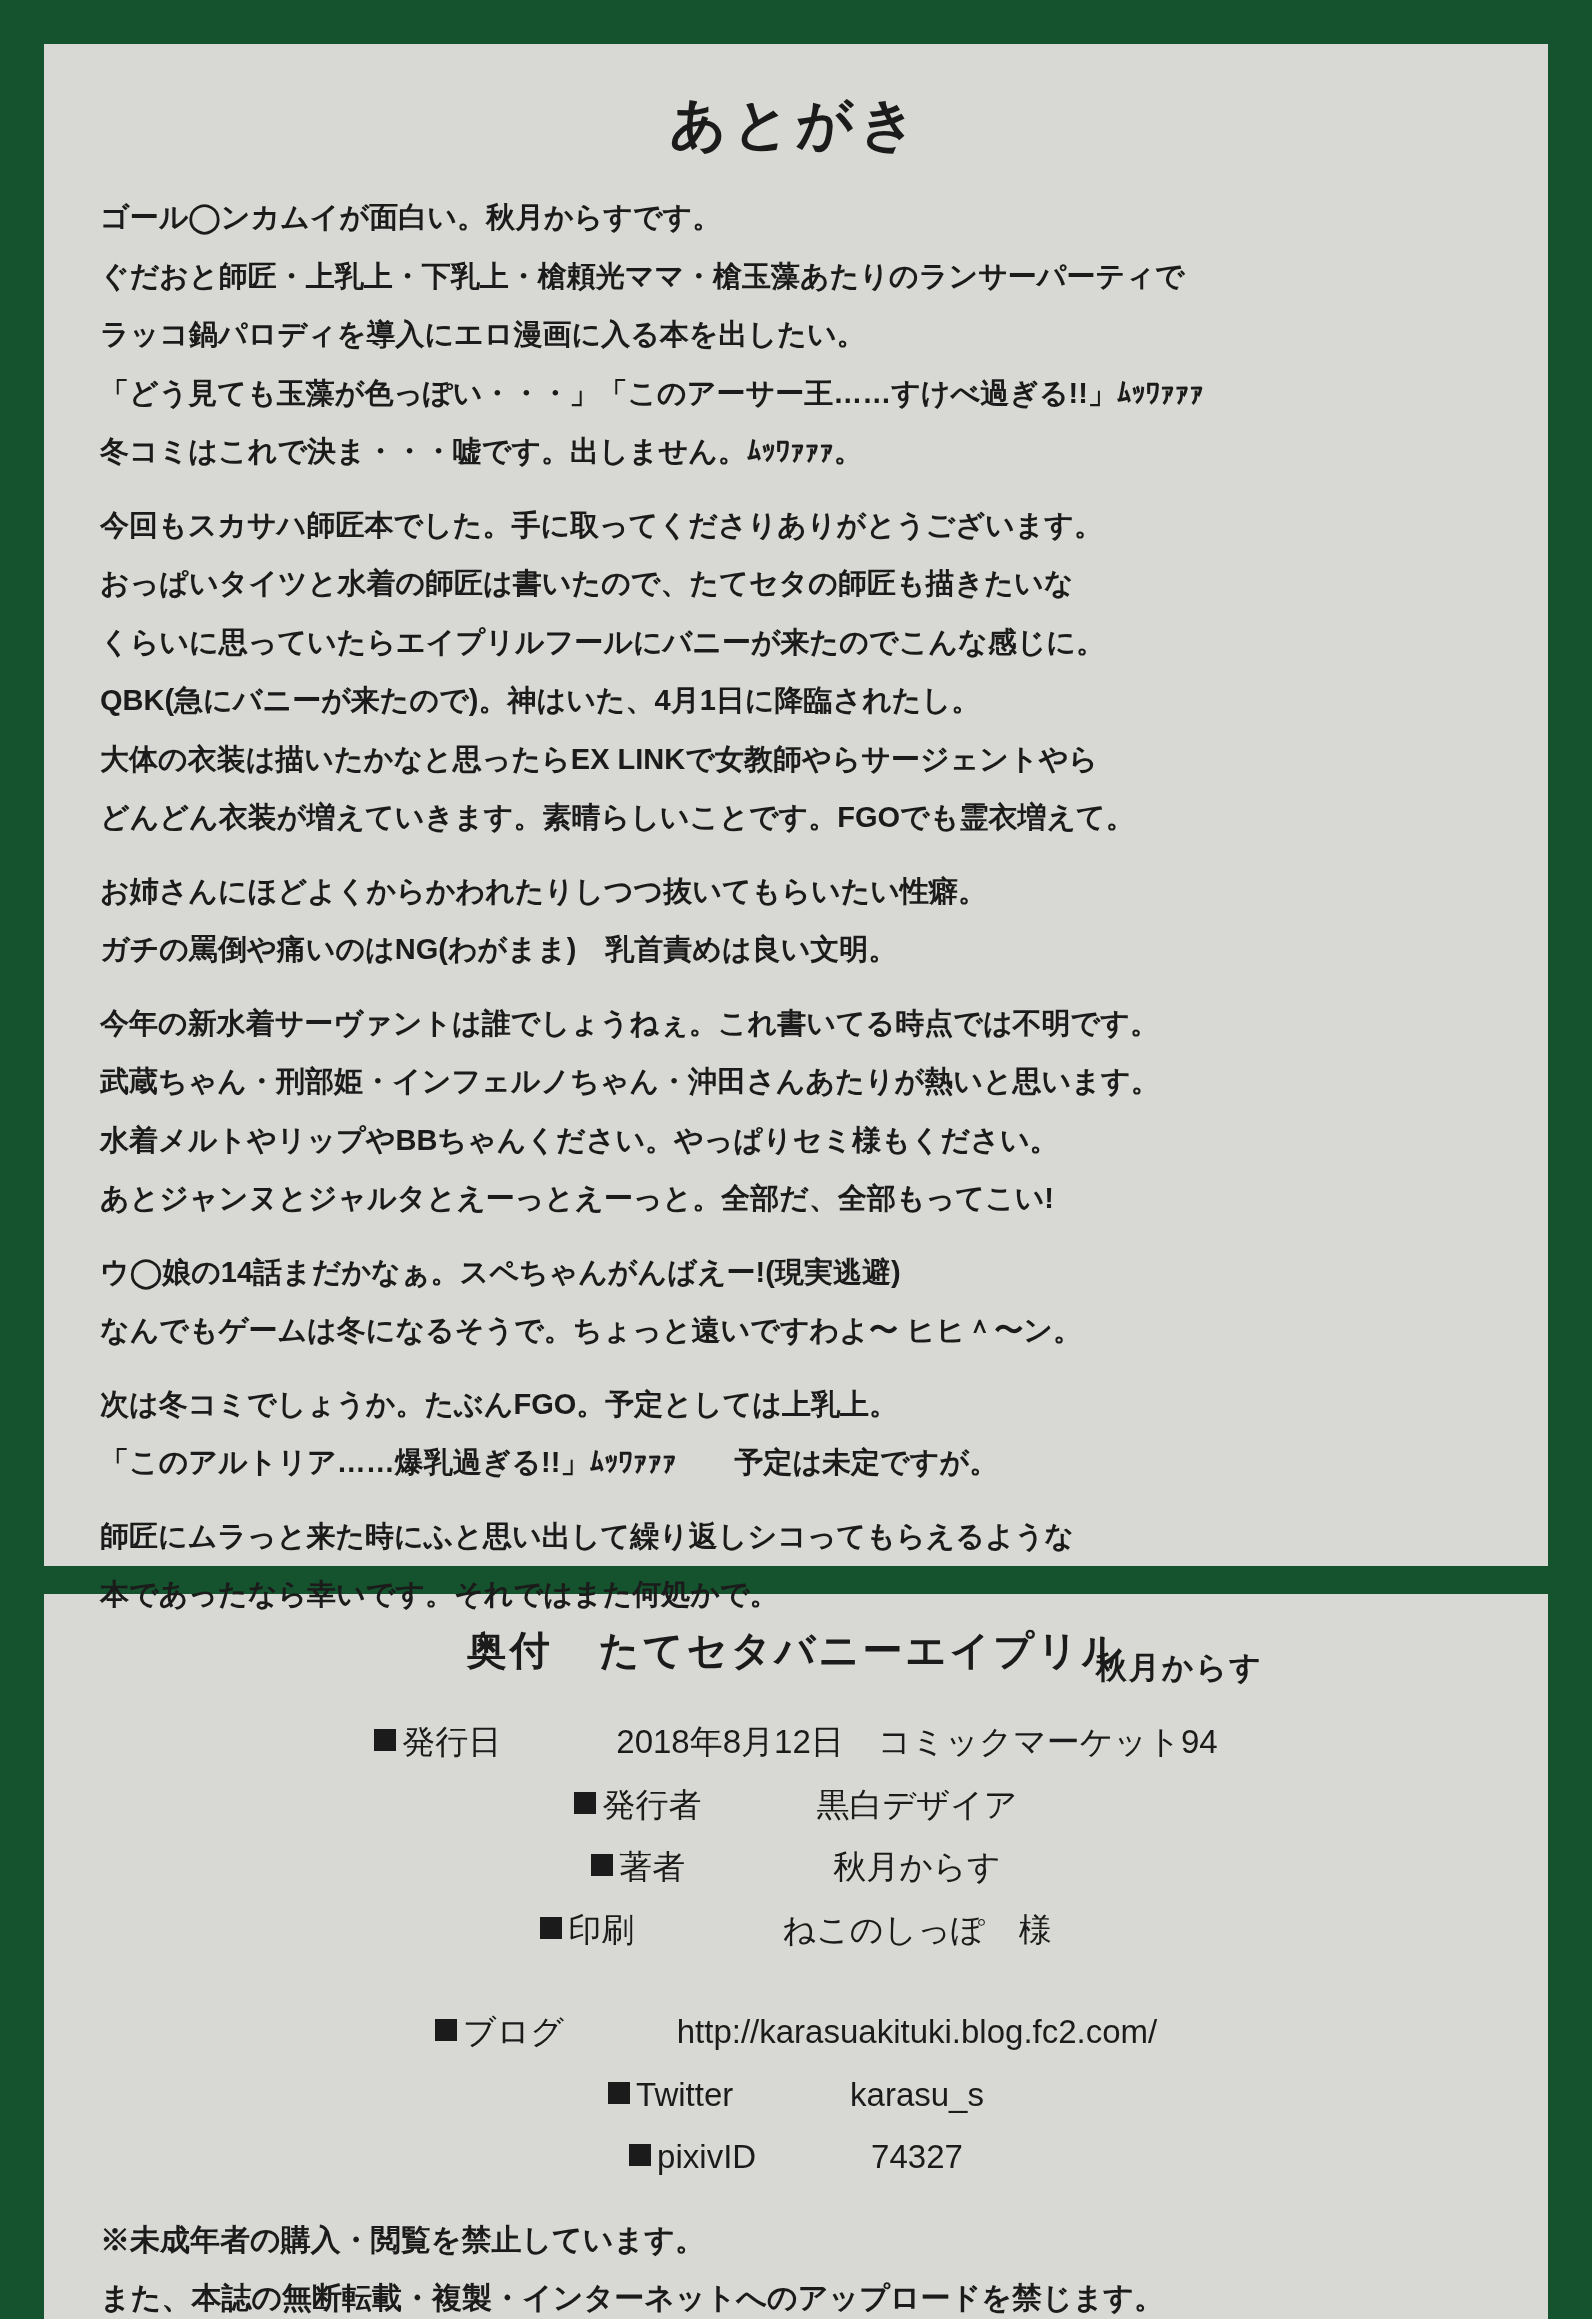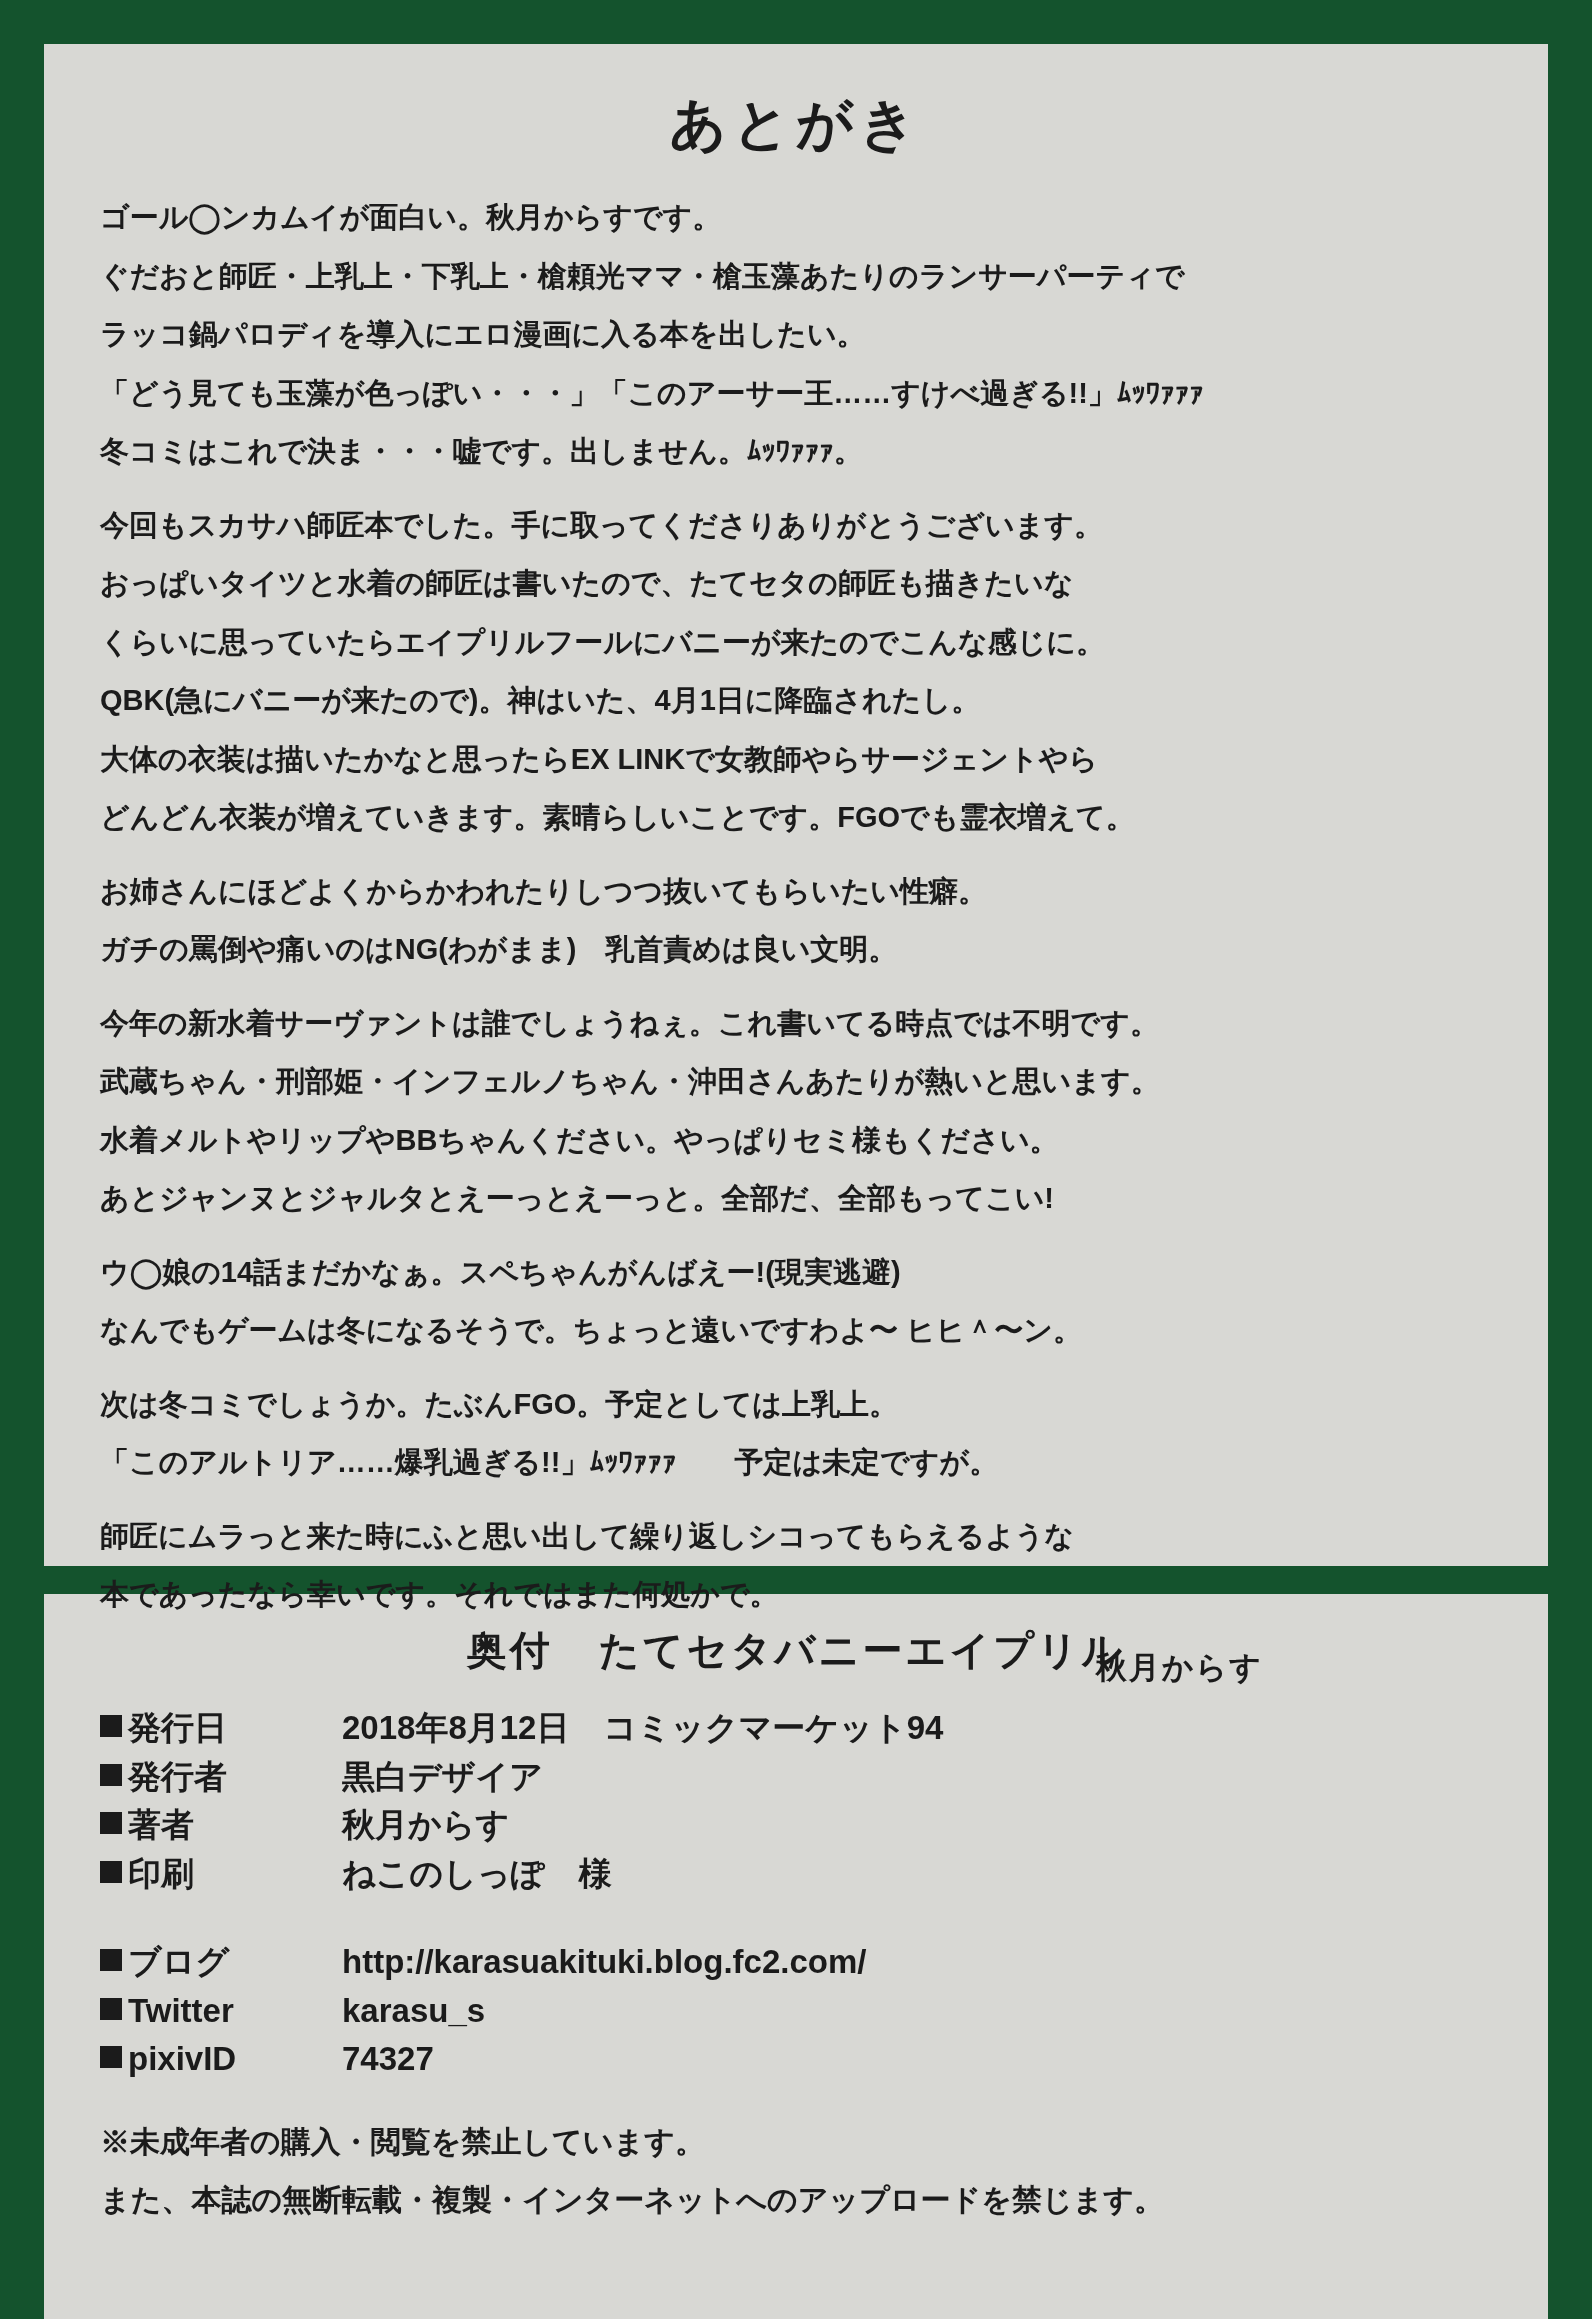--- a/index.html
+++ b/index.html
@@ -71,40 +71,42 @@
     font-weight: bold;
     letter-spacing: 3px;
     margin: 0 0 34px 0;
     line-height: 1.1;
   }
   .colophon-title .sp { display:inline-block; width: 46px; }
   .crow {
     display: flex;
     align-items: baseline;
     font-size: 33px;
-    font-weight: 700;
+    font-weight: 400;
     line-height: 1.35;
     margin-bottom: 4px;
+    justify-content: center;
   }
   .crow .sq {
     display: inline-block;
     width: 22px;
     height: 22px;
     background: #1b1b1b;
     margin-right: 6px;
     flex: none;
     position: relative;
     top: -2px;
   }
   .crow .lbl {
     min-width: 214px;
     display: inline-block;
   }
   .crow .val {
     display: inline-block;
+    margin-top: 14px;
   }
   .crow .val .gap { display:inline-block; width: 34px; }
   .group-gap { height: 40px; }
   .notice {
     margin-top: 38px;
   }
   .notice .line {
     font-size: 30px;
     line-height: 1.45;
   }

